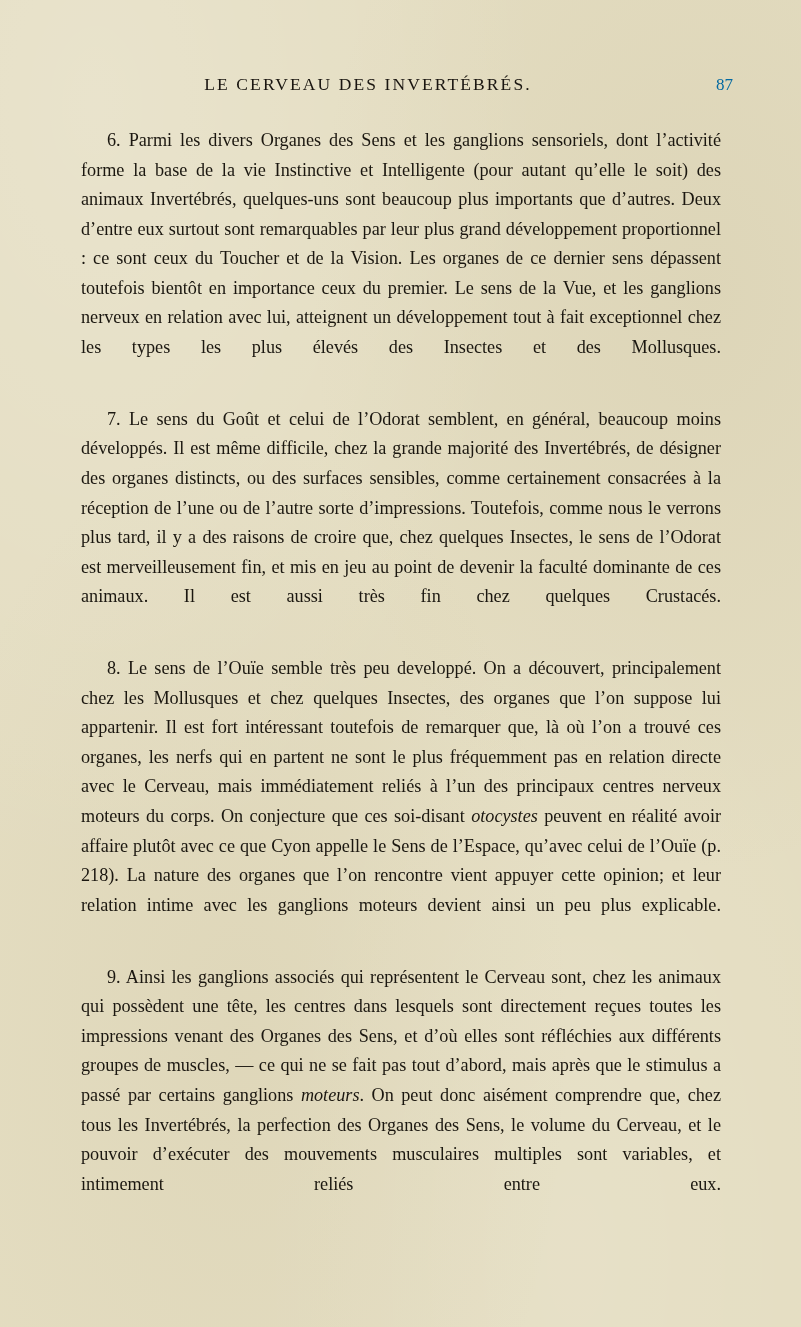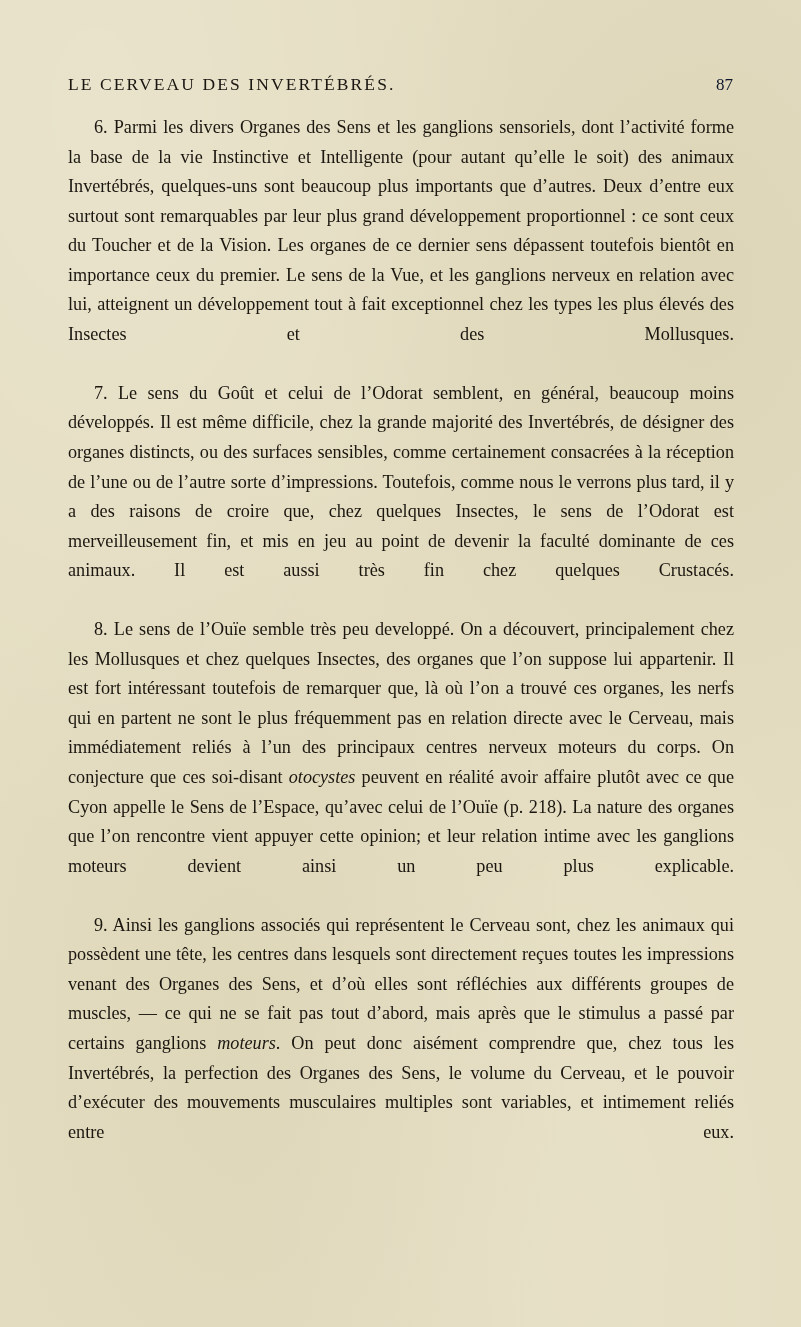--- a/index.html
+++ b/index.html
@@ -42,45 +42,46 @@
     top: 74px;
     width: 665px;
     height: 26px;
   }
 
   .running-title {
     position: absolute;
     left: 0;
     top: 0;
     width: 600px;
+    text-align: center;
     font-size: 17.5px;
     letter-spacing: 2.1px;
     font-variant: small-caps;
     text-transform: uppercase;
     white-space: nowrap;
     color: #191510;
   }
 
   .folio {
     position: absolute;
     right: 0;
     top: 1px;
     font-size: 17px;
-    color: #0f172a;
+    color: #0369a1;
   }
 
   .textblock {
     position: absolute;
     left: 68px;
     top: 113px;
     width: 666px;
   }
 
   p.para {
-    margin: 0;
+    margin: 13px;
     font-size: 18.2px;
     line-height: 29.55px;
     text-align: justify;
     text-justify: inter-word;
     hyphens: none;
     color: #1b1710;
     word-spacing: 0.4px;
   }
   p.para + p.para {
     margin-top: 0px;

